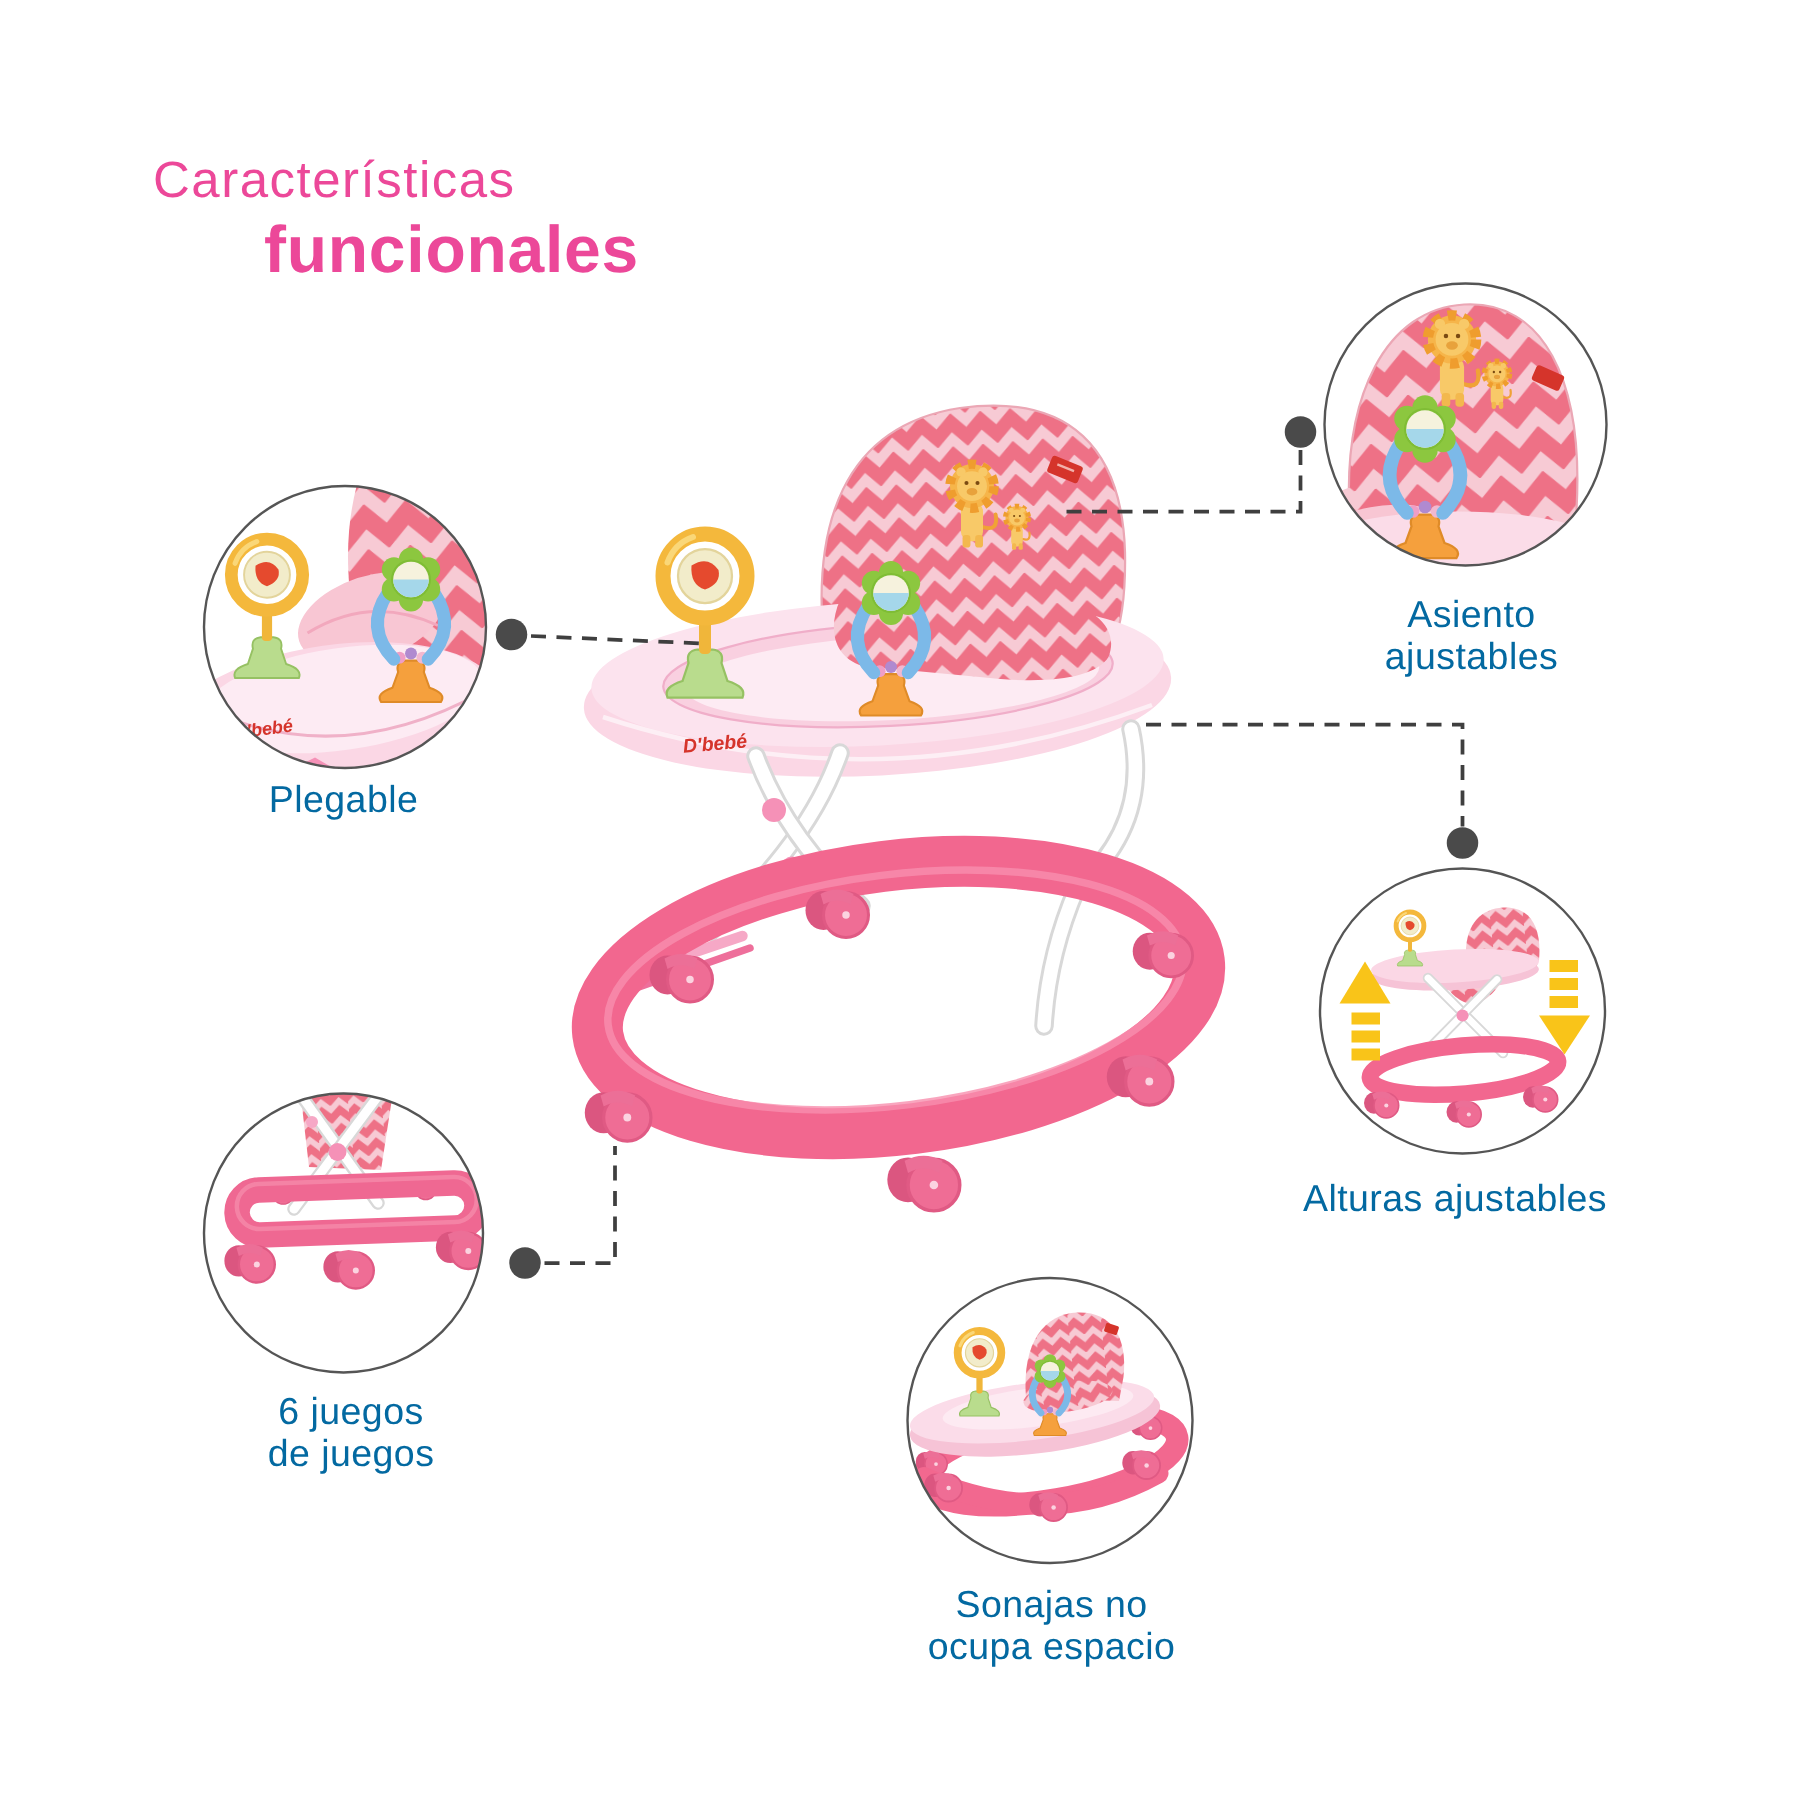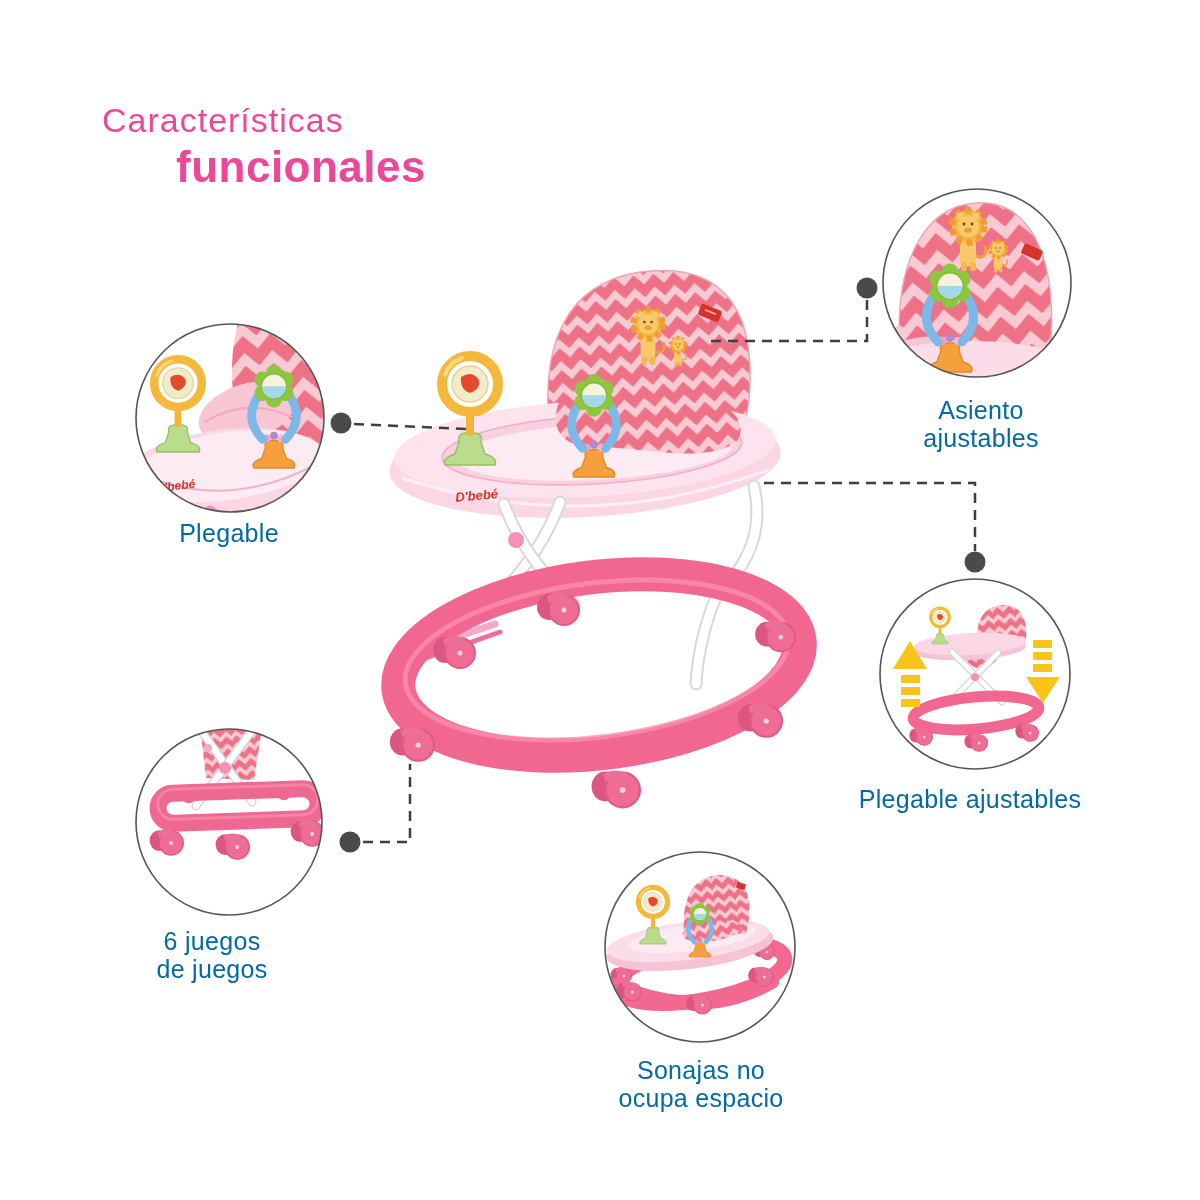--- a/index.html
+++ b/index.html
@@ -294,23 +294,23 @@
   </header>
 
   <div class="callout-label" style="left:229px; top:520px;">
     <span>Plegable</span>
   </div>
   <div class="callout-label" style="left:981px; top:397px;">
     <span>Asiento</span>
     <span>ajustables</span>
   </div>
   <div class="callout-label" style="left:970px; top:786px;">
-    <span>Plegable ajustables</span>
-  </div>
-  <div class="callout-label" style="left:212px; top:928px;">
+    <span>Alturas ajustables</span>
+  </div>
+  <div class="callout-label" style="left:234px; top:928px;">
     <span>6 juegos</span>
     <span>de juegos</span>
   </div>
   <div class="callout-label" style="left:701px; top:1057px;">
     <span>Sonajas no</span>
     <span>ocupa espacio</span>
   </div>
 
 </div>
 

